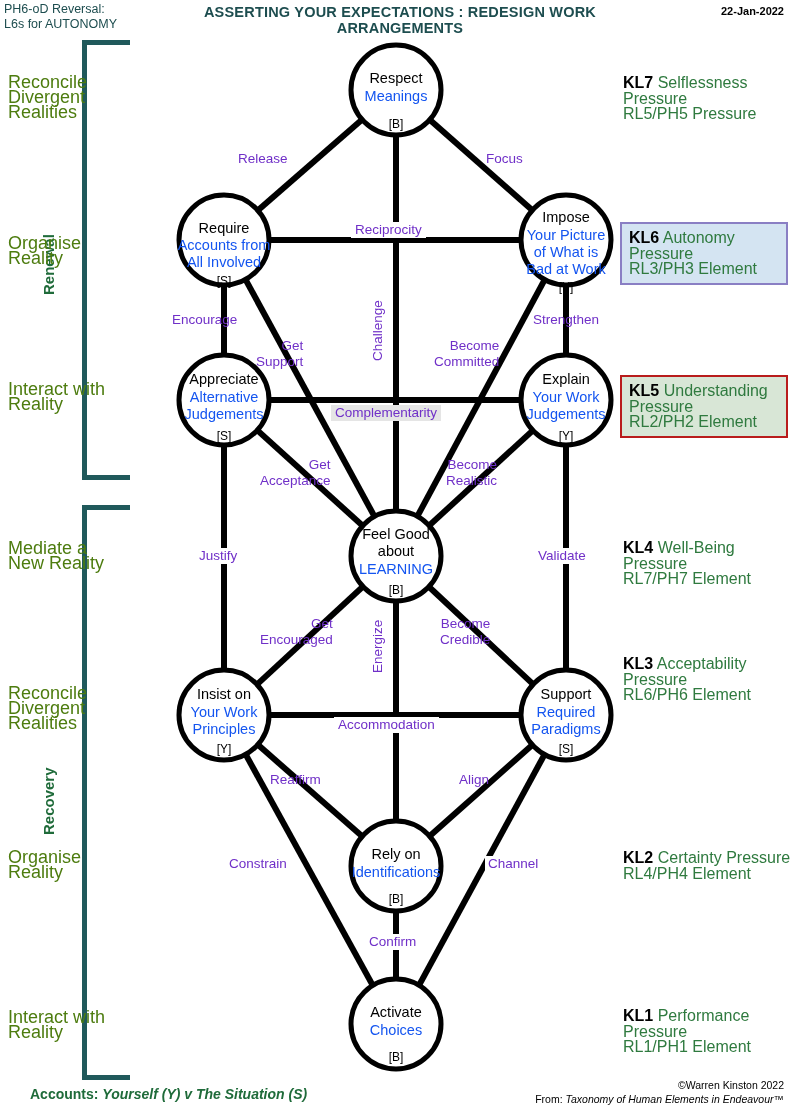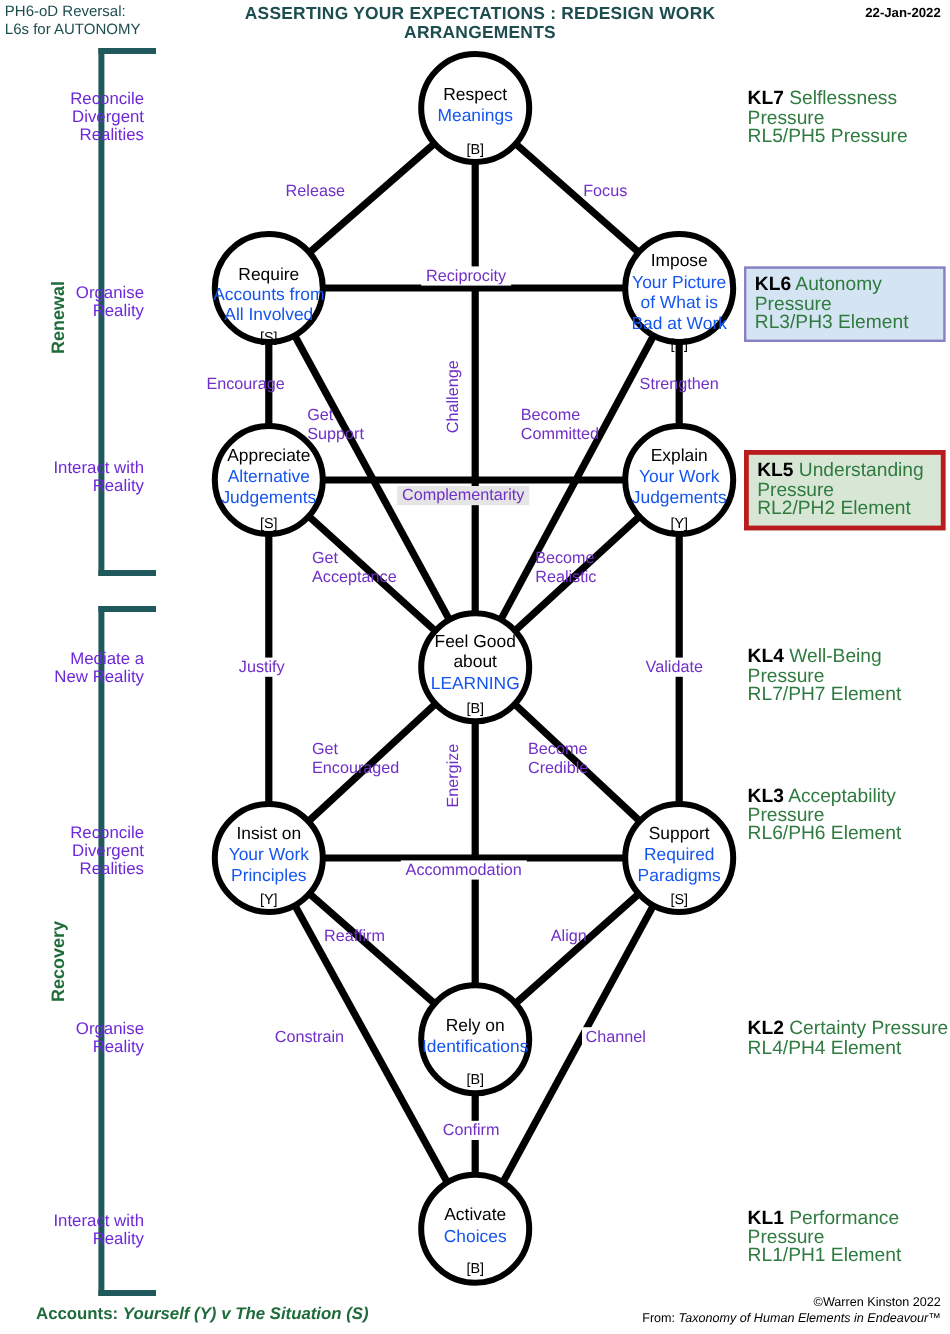--- a/index.html
+++ b/index.html
@@ -31,50 +31,50 @@
   .bracket .barv{position:absolute;left:0;top:0;width:5px;height:100%;background:#20595b;}
   .bracket .bart{position:absolute;left:0;top:0;height:5px;width:48px;background:#20595b;}
   .bracket .barb{position:absolute;left:0;bottom:0;height:5px;width:48px;background:#20595b;}
   .phase-label{
     position:absolute;
     color:#1f6b3a; font-weight:bold; font-size:15px;
     transform:rotate(-90deg); transform-origin:left top;
     white-space:nowrap;
   }
   .stage-label{
-    position:absolute; width:112px; text-align:right;
-    color:#6d28d9; font-size:14px; line-height:15px;
+    position:absolute; width:112px; 
+    color:#4d7c0f; font-size:18px; line-height:15px;
   }
   
   .kl{
     position:absolute; left:623px; width:168px;
     font-size:16px; line-height:15.5px;
   }
   .kl .kl-code{font-weight:bold;color:#000;}
   .kl .kl-name{color:#2f7a3f;}
   .kl .kl-sub{color:#2f7a3f;}
   .kl.boxed{
     padding:6px 5px 6px 7px; left:620px; width:168px;
     box-sizing:border-box;
   }
   .kl.box-blue{background:#d4e4f2;border:2px solid #8a7fc4;}
-  .kl.box-green{background:#d8e6d6;border:4px solid #b91c1c;}
+  .kl.box-green{background:#d8e6d6;border:2px solid #b91c1c;}
   
   #diagram{position:absolute;left:0;top:0;width:792px;height:1112px;pointer-events:none;}
   .edge{stroke:#000;stroke-width:6;fill:none;}
   .node-circle{fill:#fff;stroke:#000;stroke-width:5;}
   .node-line{font-size:14.5px;text-anchor:middle;font-family:"Liberation Sans",sans-serif;}
   .node-line.black{fill:#000;}
   .node-line.blue{fill:#1455f0;}
   .node-tag{font-size:12px;text-anchor:middle;fill:#000;font-family:"Liberation Sans",sans-serif;}
   .edge-label{
     position:absolute; color:#7030c8; font-size:13.5px; line-height:15.5px;
     white-space:nowrap;
   }
-  .edge-label.ctr{text-align:left;}
+  .edge-label.ctr{text-align:right;}
   .edge-label.vert{transform:rotate(-90deg);transform-origin:left top;}
   
   #duality{
     position:absolute; left:30px; top:1086px;
     font-size:14px; font-weight:bold; color:#1f6b3a;
   }
   #duality em{font-style:italic;}
   #credit{
     position:absolute; right:8px; top:1078px; text-align:right;
     font-size:10.5px; line-height:14px; color:#000;

